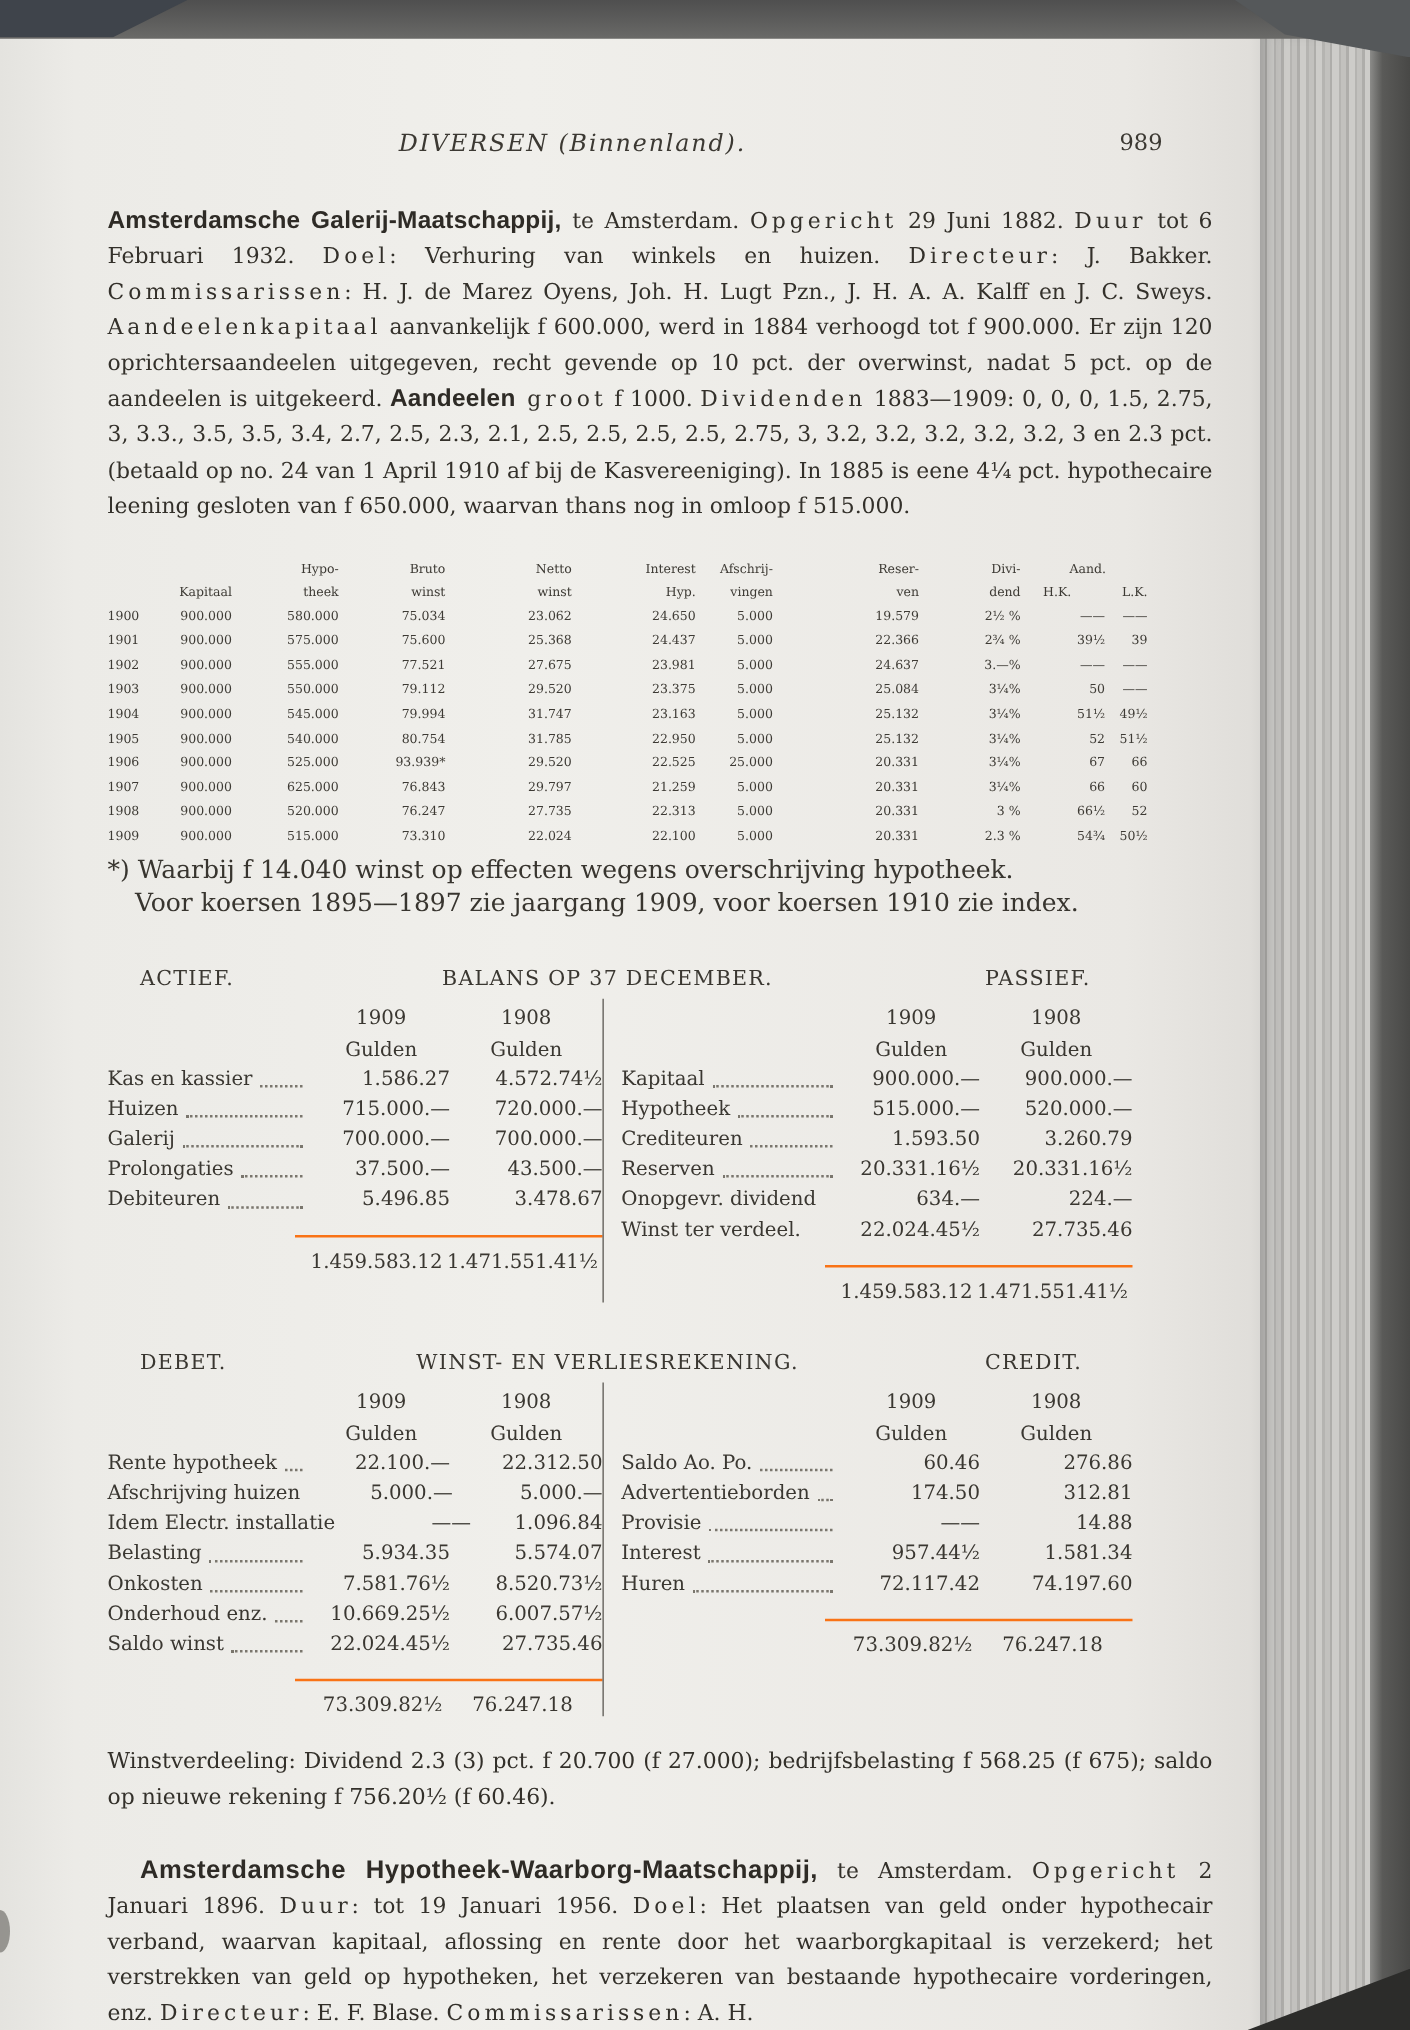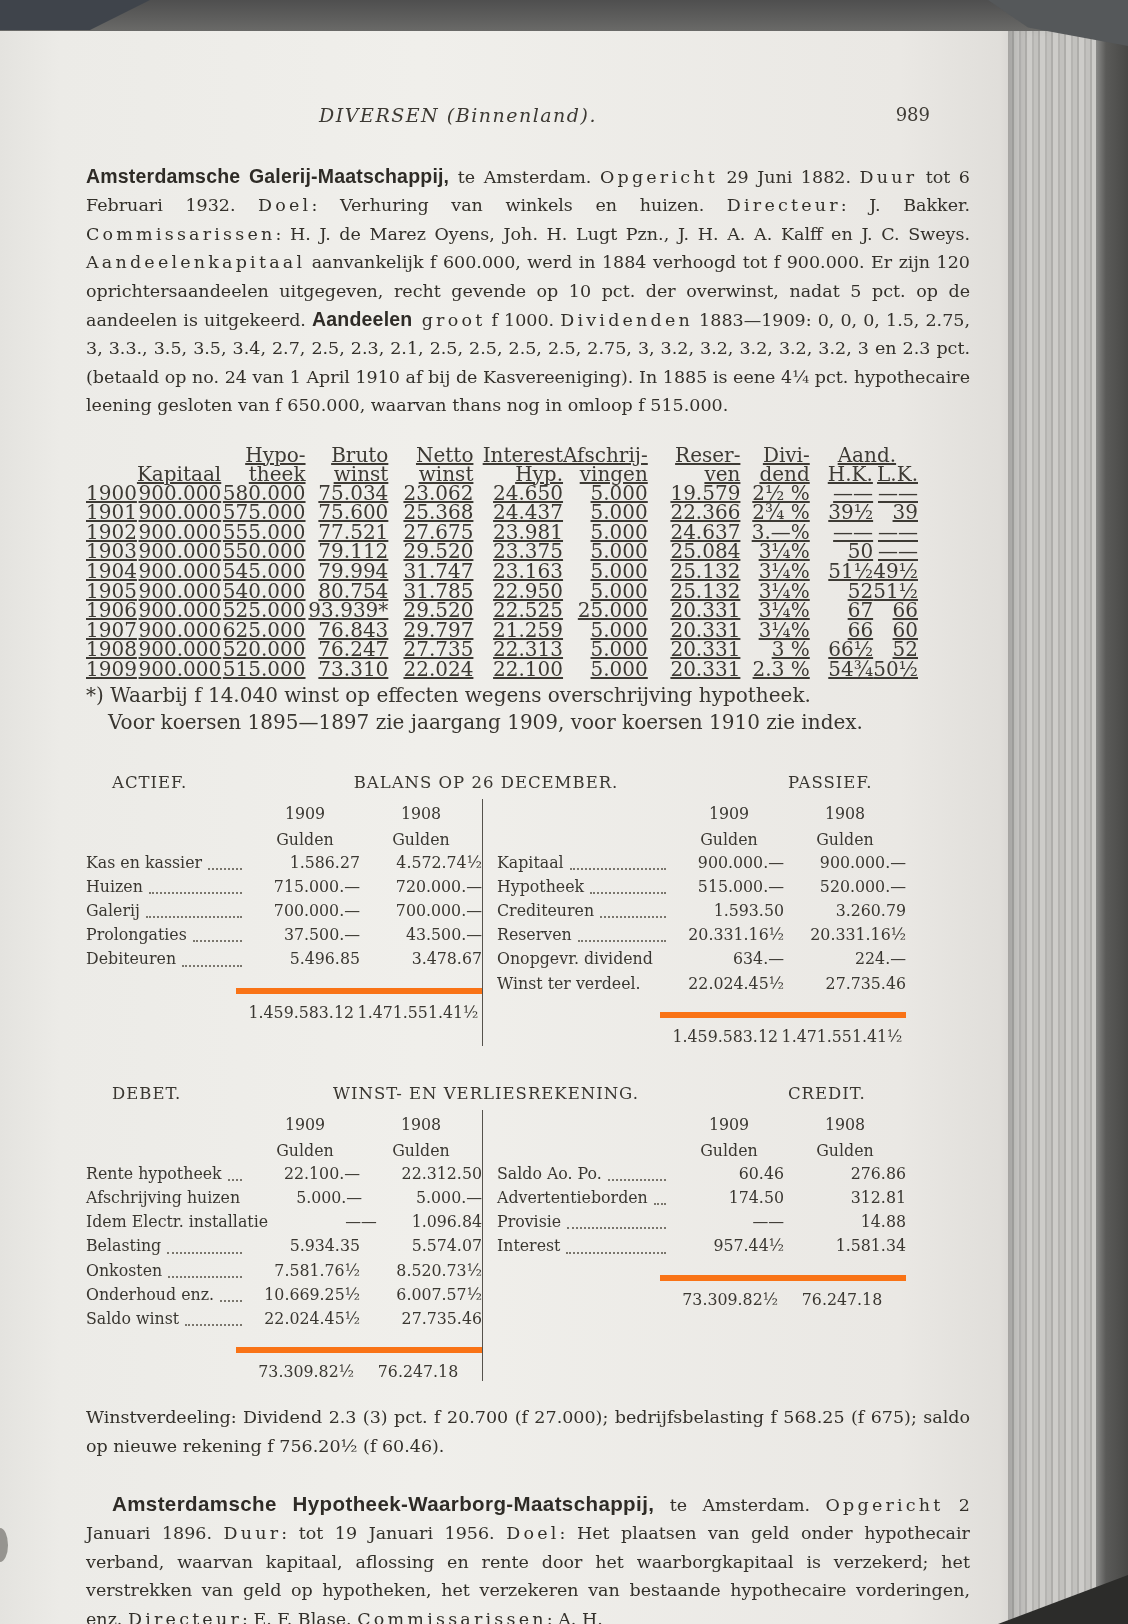--- a/index.html
+++ b/index.html
@@ -39,21 +39,21 @@
         margin:0;}
   .para1{margin-top:32px;}
   .t-sp{letter-spacing:3.2px;}
   .t-b{font-family:"Liberation Sans",sans-serif;font-weight:700;font-size:19.5px;
        letter-spacing:.2px;color:#2e2b26;}
   .t-b2{font-family:"Liberation Sans",sans-serif;font-weight:700;font-size:20.5px;
        letter-spacing:.4px;color:#2e2b26;}
 
   
   .results-wrap{margin-top:26px;}
-  .results{border-collapse:collapse;width:832px;font-size:20px;color:#3d3a34;text-decoration:underline;}
+  .results{border-collapse:collapse;width:832px;font-size:10px;color:#3d3a34;}
   .results th{font-weight:normal;text-align:center;padding:0;line-height:19px;}
   .results td{padding:0;line-height:19.6px;white-space:nowrap;}
   .results .c-year{width:48px;text-align:left;}
   .results .c-kap{width:52px;text-align:right;}
   .results .c-hyp{width:86px;text-align:right;}
   .results .c-bru{width:86px;text-align:right;}
   .results .c-net{width:102px;text-align:right;}
   .results .c-int{width:100px;text-align:right;}
   .results .c-afs{width:62px;text-align:right;}
   .results .c-res{width:118px;text-align:right;}
@@ -79,21 +79,21 @@
   .year-row{display:flex;line-height:22px;margin-top:4px;}
   .year-row .lbl{flex:1;}
   .vcol1{width:110px;text-align:center;}
   .vcol2{width:122px;text-align:center;}
   .fin-row{display:flex;line-height:24.2px;}
   .fin-row .lbl{white-space:nowrap;}
   .fin-row .lead{flex:1;border-bottom:2px dotted #7a766d;margin:0 8px 5px 6px;}
   .fin-row .v1{width:110px;text-align:right;white-space:nowrap;}
   .fin-row .v2{width:122px;text-align:right;white-space:nowrap;}
   .total-row{display:flex;margin-top:16px;}
-  .total-vals{margin-left:auto;border-top:6px solid #f97316;padding-top:9px;
+  .total-vals{margin-left:auto;border-top:2px solid #f97316;padding-top:9px;
         display:flex;width:246px;}
   .total-vals .v1{width:118px;text-align:right;white-space:nowrap;}
   .total-vals .v2{width:128px;text-align:center;white-space:nowrap;}
 
   .winstv{margin-top:22px;}
   .company2{margin-top:30px;text-indent:26px;}
 </style>
 </head>
 <body>
 
@@ -293,21 +293,21 @@
       </table>
 
     </div>
 
     <p class="footnote">*) Waarbij f 14.040 winst op effecten wegens overschrijving hypotheek.</p>
     <p class="footnote second">Voor koersen 1895—1897 zie jaargang 1909, voor koersen 1910 zie index.</p>
 
     <div class="fin-section">
       <div class="fin-headings">
         <span class="h-left">ACTIEF.</span>
-        <span class="h-mid">BALANS OP 26 DECEMBER.</span>
+        <span class="h-mid">BALANS OP 37 DECEMBER.</span>
         <span class="h-right">PASSIEF.</span>
       </div>
       <div class="fin-cols">
         <div class="half half-l">
           <div class="year-row">
             <span class="lbl"></span>
             <span class="vcol1">1909</span>
             <span class="vcol2">1908</span>
           </div>
           <div class="year-row">
@@ -534,20 +534,26 @@
                 <span class="v2">14.88</span>
               </div>
 
               <div class="fin-row">
                 <span class="lbl">Interest</span>
                 <span class="lead"></span>
                 <span class="v1">957.44½</span>
                 <span class="v2">1.581.34</span>
               </div>
 
+              <div class="fin-row">
+                <span class="lbl">Huren</span>
+                <span class="lead"></span>
+                <span class="v1">72.117.42</span>
+                <span class="v2">74.197.60</span>
+              </div>
             </div>
           <div class="total-row">
             <span class="total-vals">
               <span class="v1">73.309.82½</span>
               <span class="v2">76.247.18</span>
             </span>
           </div>
         </div>
       </div>
     </div>

